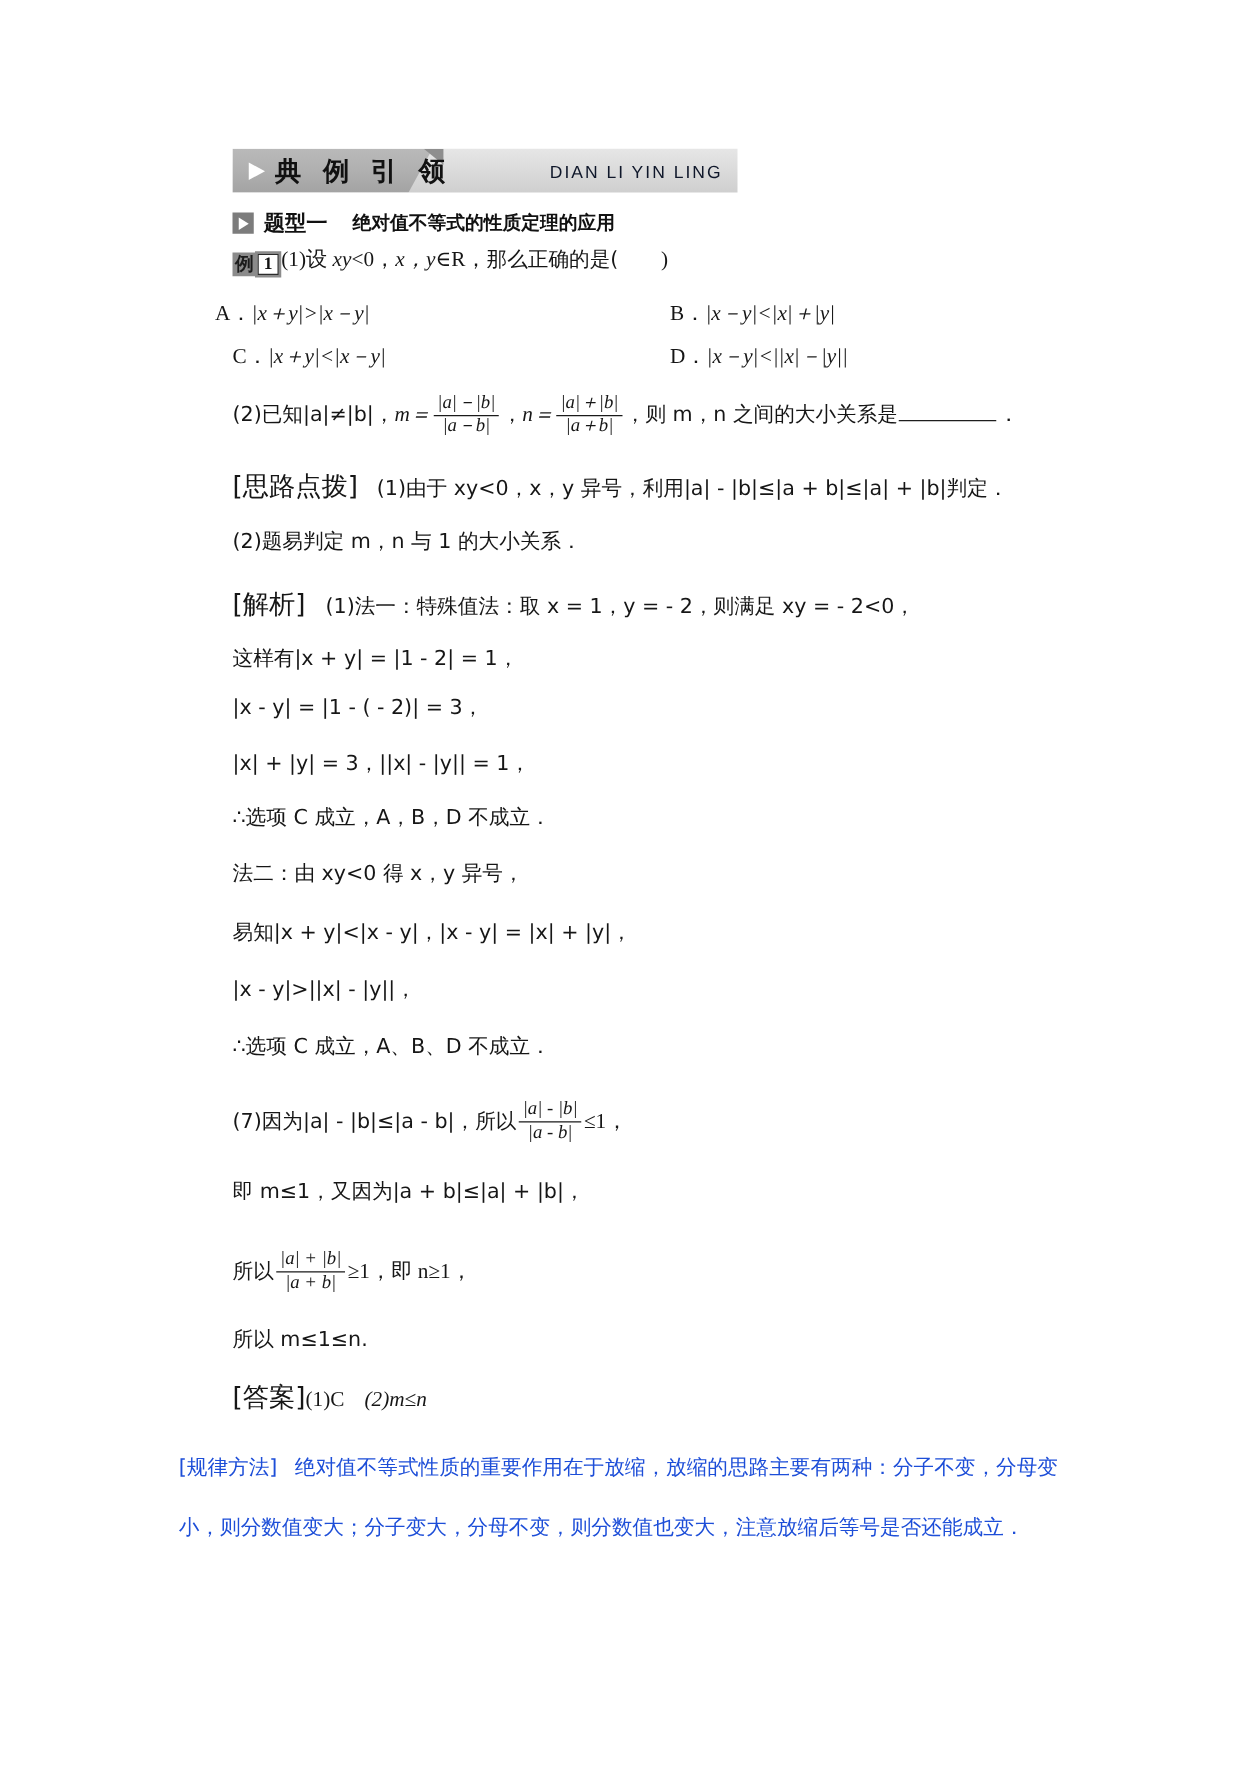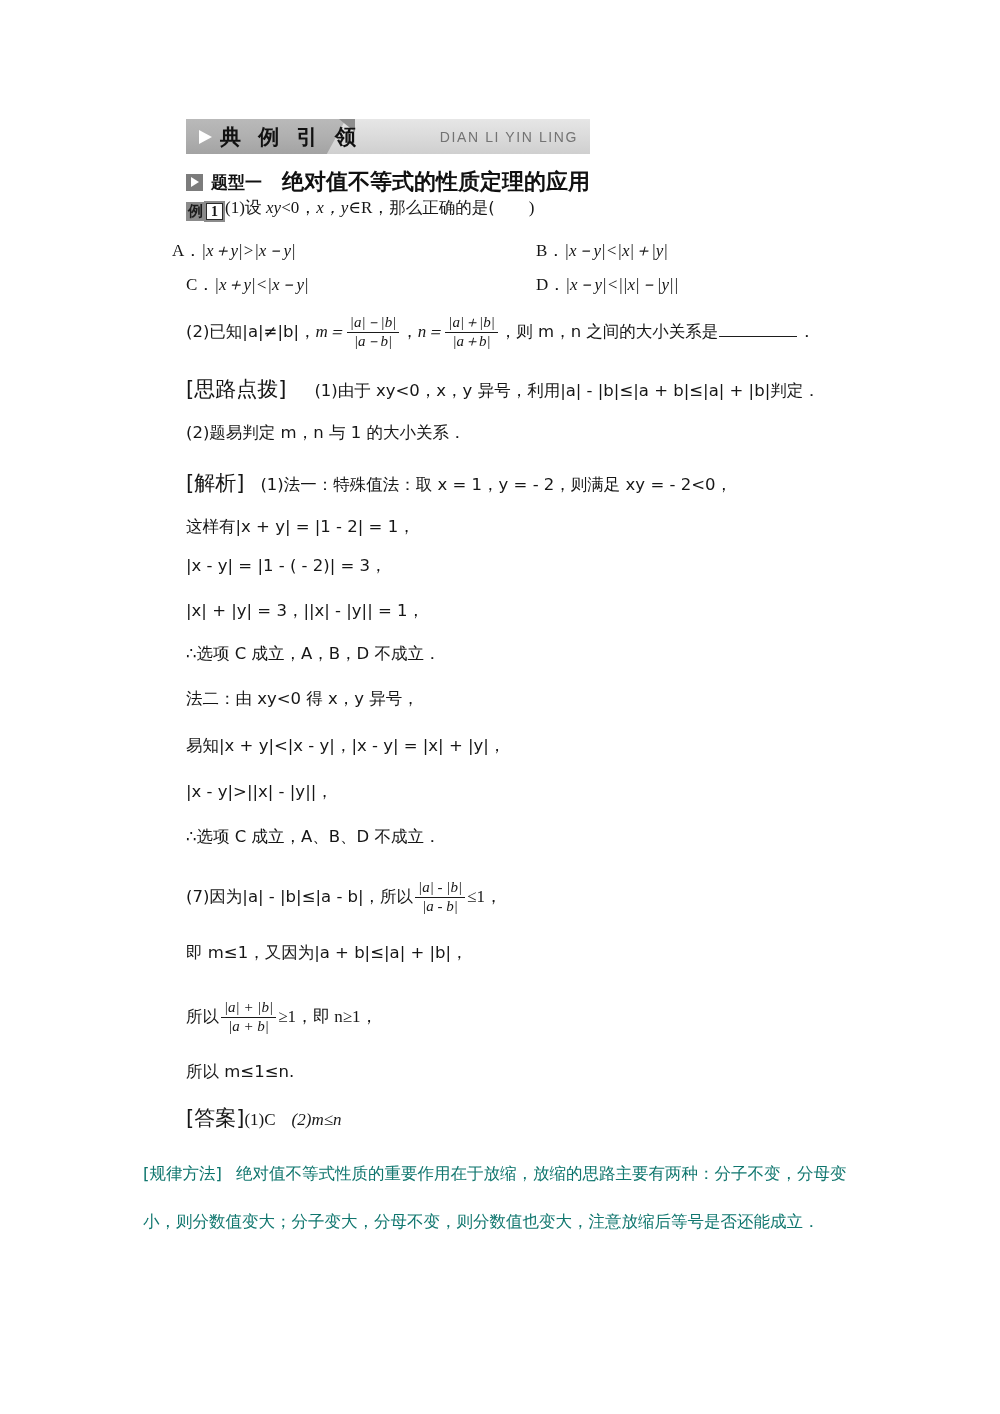--- a/index.html
+++ b/index.html
@@ -74,21 +74,21 @@
     color: #111111;
     white-space: nowrap;
   }
   .banner-pinyin {
     position: absolute;
     right: 12px;
     top: 10px;
     font-family: "Liberation Sans", "DejaVu Sans", sans-serif;
     font-size: 14px;
     letter-spacing: 1.6px;
-    color: #737373;
+    color: #0f172a;
     white-space: nowrap;
   }
 
   
   .subhead {
     position: absolute;
     left: 186px;
     top: 167px;
     display: flex;
     align-items: center;
@@ -113,21 +113,21 @@
     border-bottom: 5px solid transparent;
   }
   .subhead-label {
     font-family: "DejaVu Sans", "Liberation Sans", sans-serif;
     font-size: 17px;
     font-weight: bold;
     color: #111;
   }
   .subhead-text {
     font-family: "DejaVu Sans", "Liberation Sans", sans-serif;
-    font-size: 22px;
+    font-size: 15px;
     font-weight: bold;
     color: #111;
     margin-left: 20px;
   }
 
   
   .line {
     position: absolute;
     white-space: nowrap;
     font-size: 17px;
@@ -214,21 +214,21 @@
 
   
   .remark {
     position: absolute;
     left: 143px;
     top: 1150px;
     width: 728px;
     font-family: "DejaVu Sans", "Liberation Sans", sans-serif;
     font-size: 16.5px;
     line-height: 48px;
-    color: #0f766e;
+    color: #1d4ed8;
   }
 </style>
 </head>
 <body>
 
 <div class="page">
 
   <div class="banner">
     <div class="banner-light"></div>
     <div class="banner-dark"></div>
@@ -262,21 +262,21 @@
   </div>
   <div class="line mr" style="left:536px; top:276px;">
     <span>D．</span><span class="mt">|x－y|&lt;||x|－|y||</span>
   </div>
 
   <div class="line" style="left:186px; top:315px;">
     <span class="cn">(2)已知|a|≠|b|，</span><span class="mt">m＝</span><span class="frac mt"><span class="num">|a|－|b|</span><span class="den">|a－b|</span></span><span class="cn">，</span><span class="mt">n＝</span><span class="frac mt"><span class="num">|a|＋|b|</span><span class="den">|a＋b|</span></span><span class="cn">，则 m，n 之间的大小关系是</span><span class="blank-underline"></span><span class="mr">．</span>
   </div>
 
   <div class="line" style="left:186px; top:378px;">
-    <span class="lbl">[思路点拨]</span><span class="cn" style="padding-left:28px;">(1)由于 xy&lt;0，x，y 异号，利用|a| - |b|≤|a + b|≤|a| + |b|判定．</span>
+    <span class="lbl">[思路点拨]</span><span class="cn" style="padding-left:15px;">(1)由于 xy&lt;0，x，y 异号，利用|a| - |b|≤|a + b|≤|a| + |b|判定．</span>
   </div>
   <div class="line cn" style="left:186px; top:424px;">(2)题易判定 m，n 与 1 的大小关系．</div>
 
   <div class="line" style="left:186px; top:472px;">
     <span class="lbl">[解析]</span><span class="cn" style="padding-left:16px;">(1)法一：特殊值法：取 x = 1，y = - 2，则满足 xy = - 2&lt;0，</span>
   </div>
   <div class="line cn" style="left:186px; top:518px;">这样有|x + y| = |1 - 2| = 1，</div>
   <div class="line cn" style="left:186px; top:557px;">|x - y| = |1 - ( - 2)| = 3，</div>
   <div class="line cn" style="left:186px; top:602px;">|x| + |y| = 3，||x| - |y|| = 1，</div>
   <div class="line cn" style="left:186px; top:645px;">∴选项 C 成立，A，B，D 不成立．</div>

